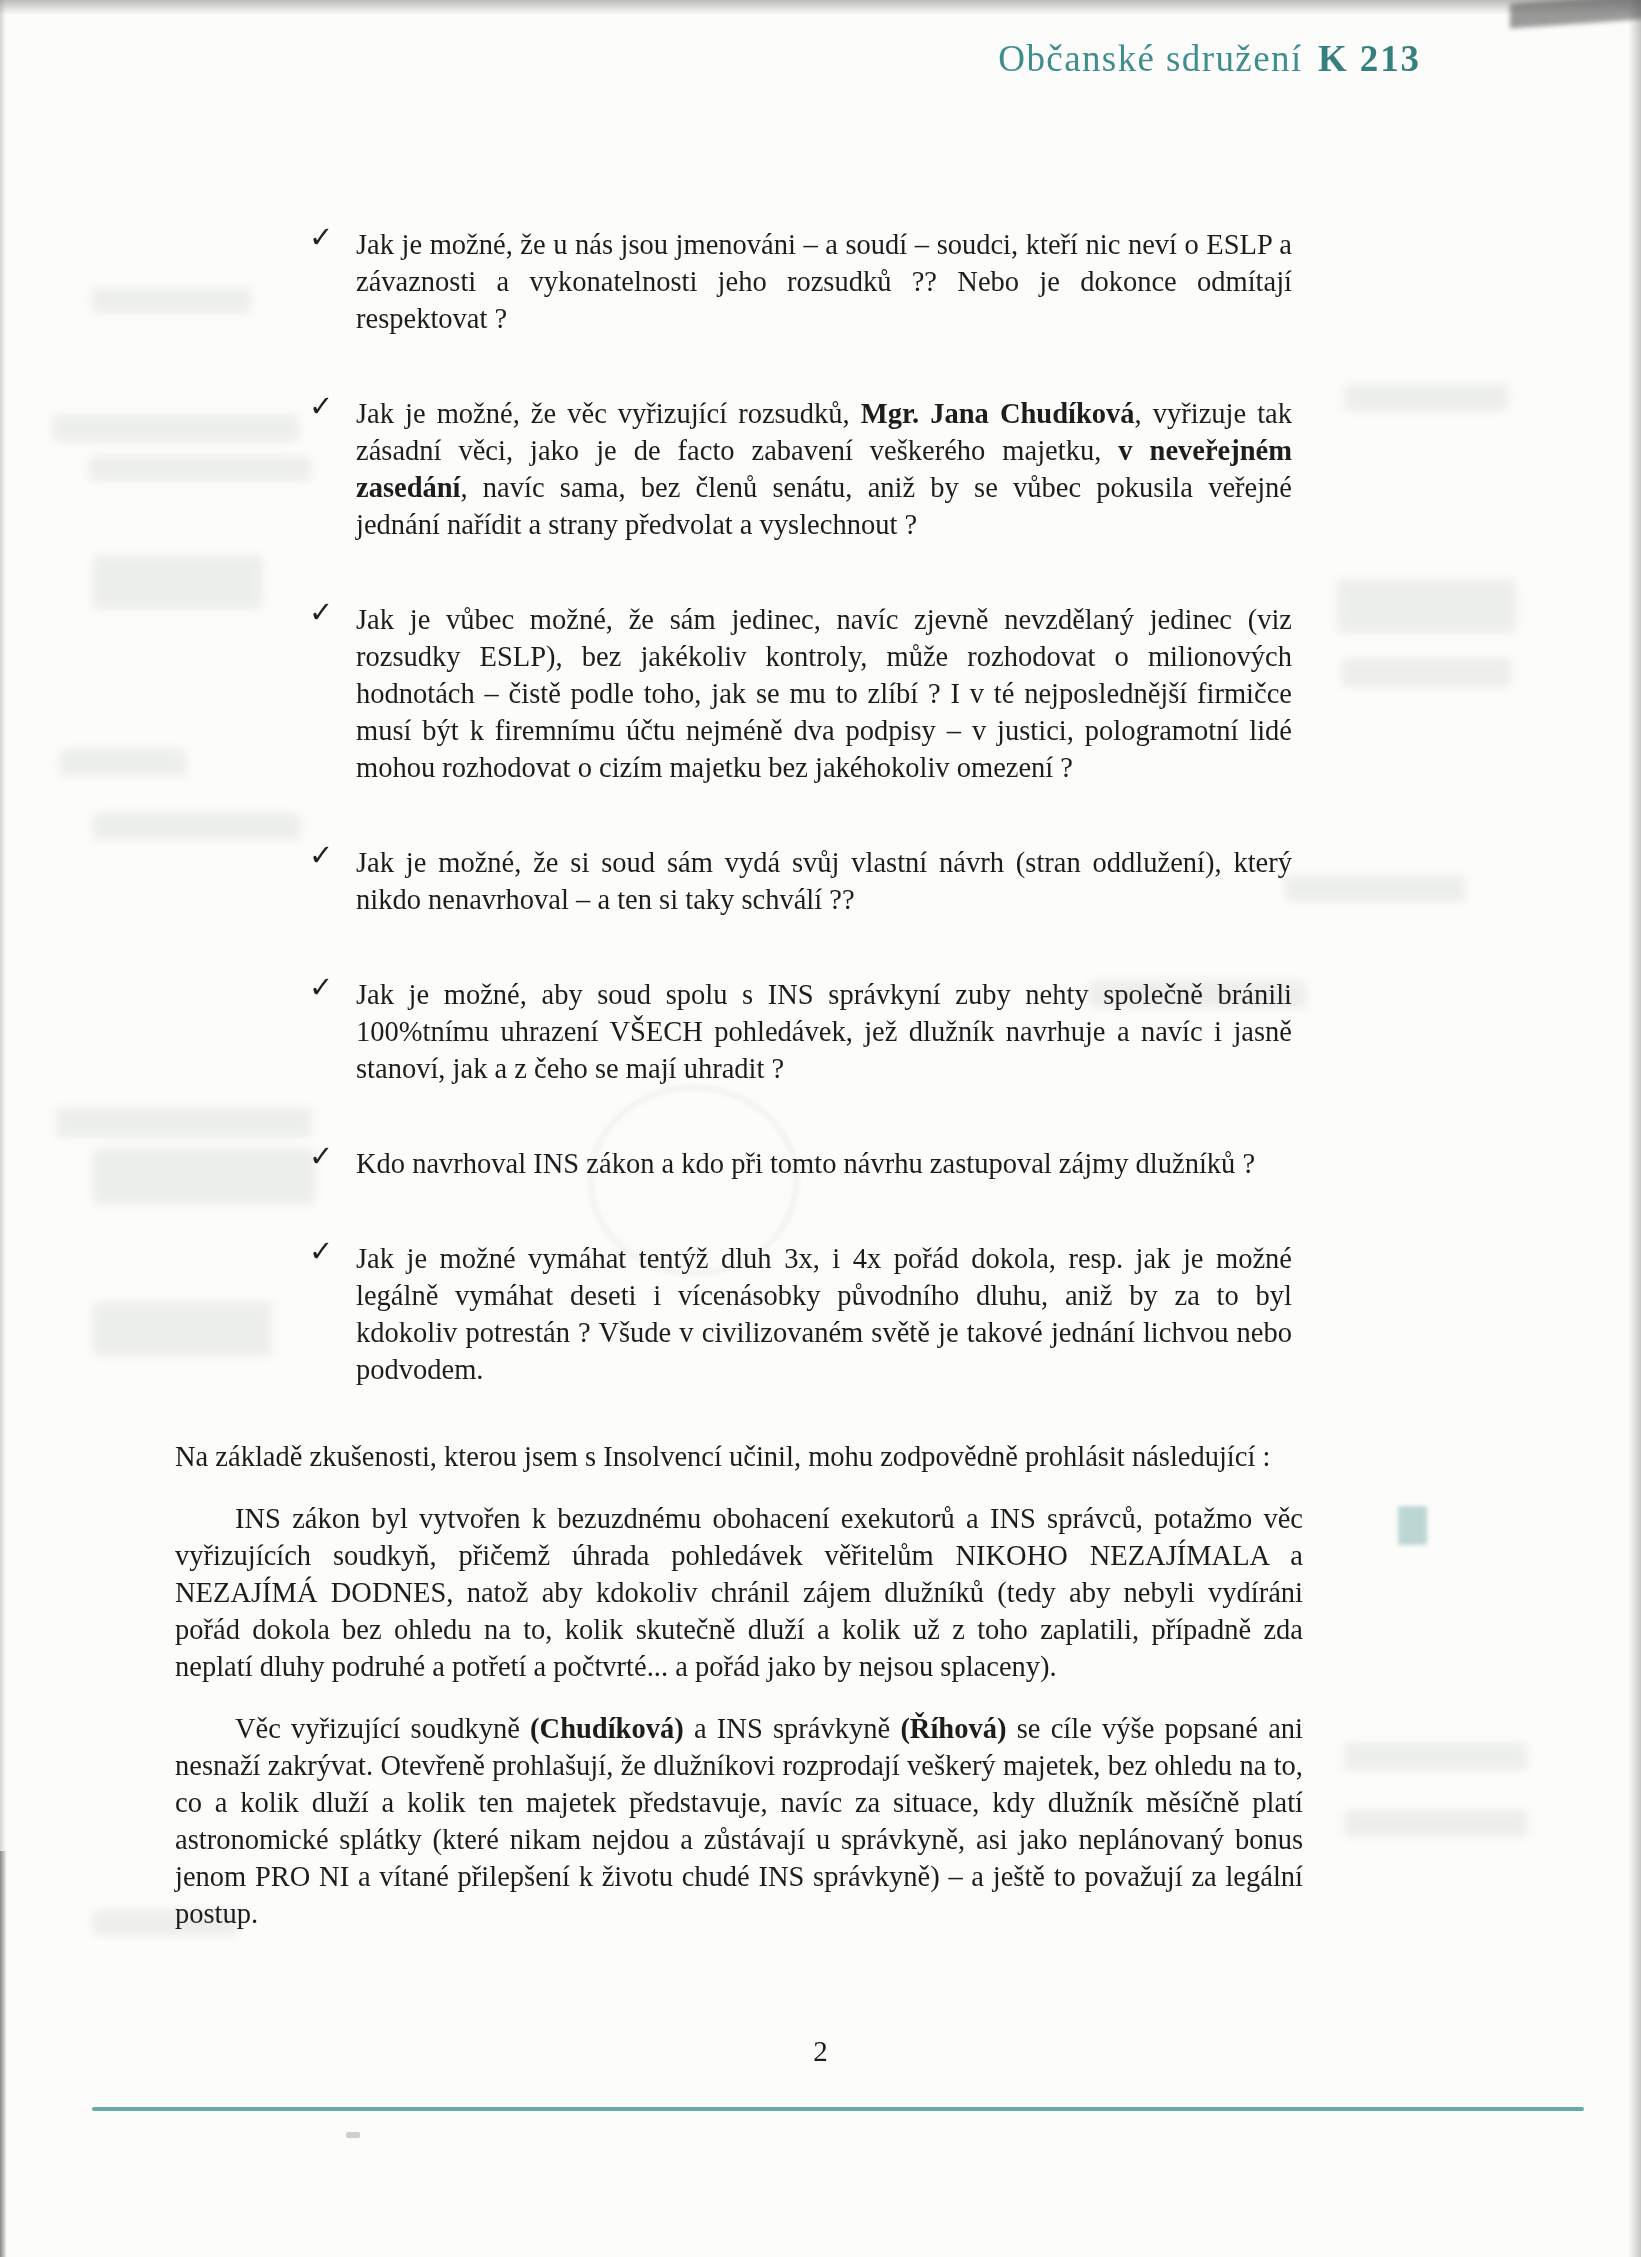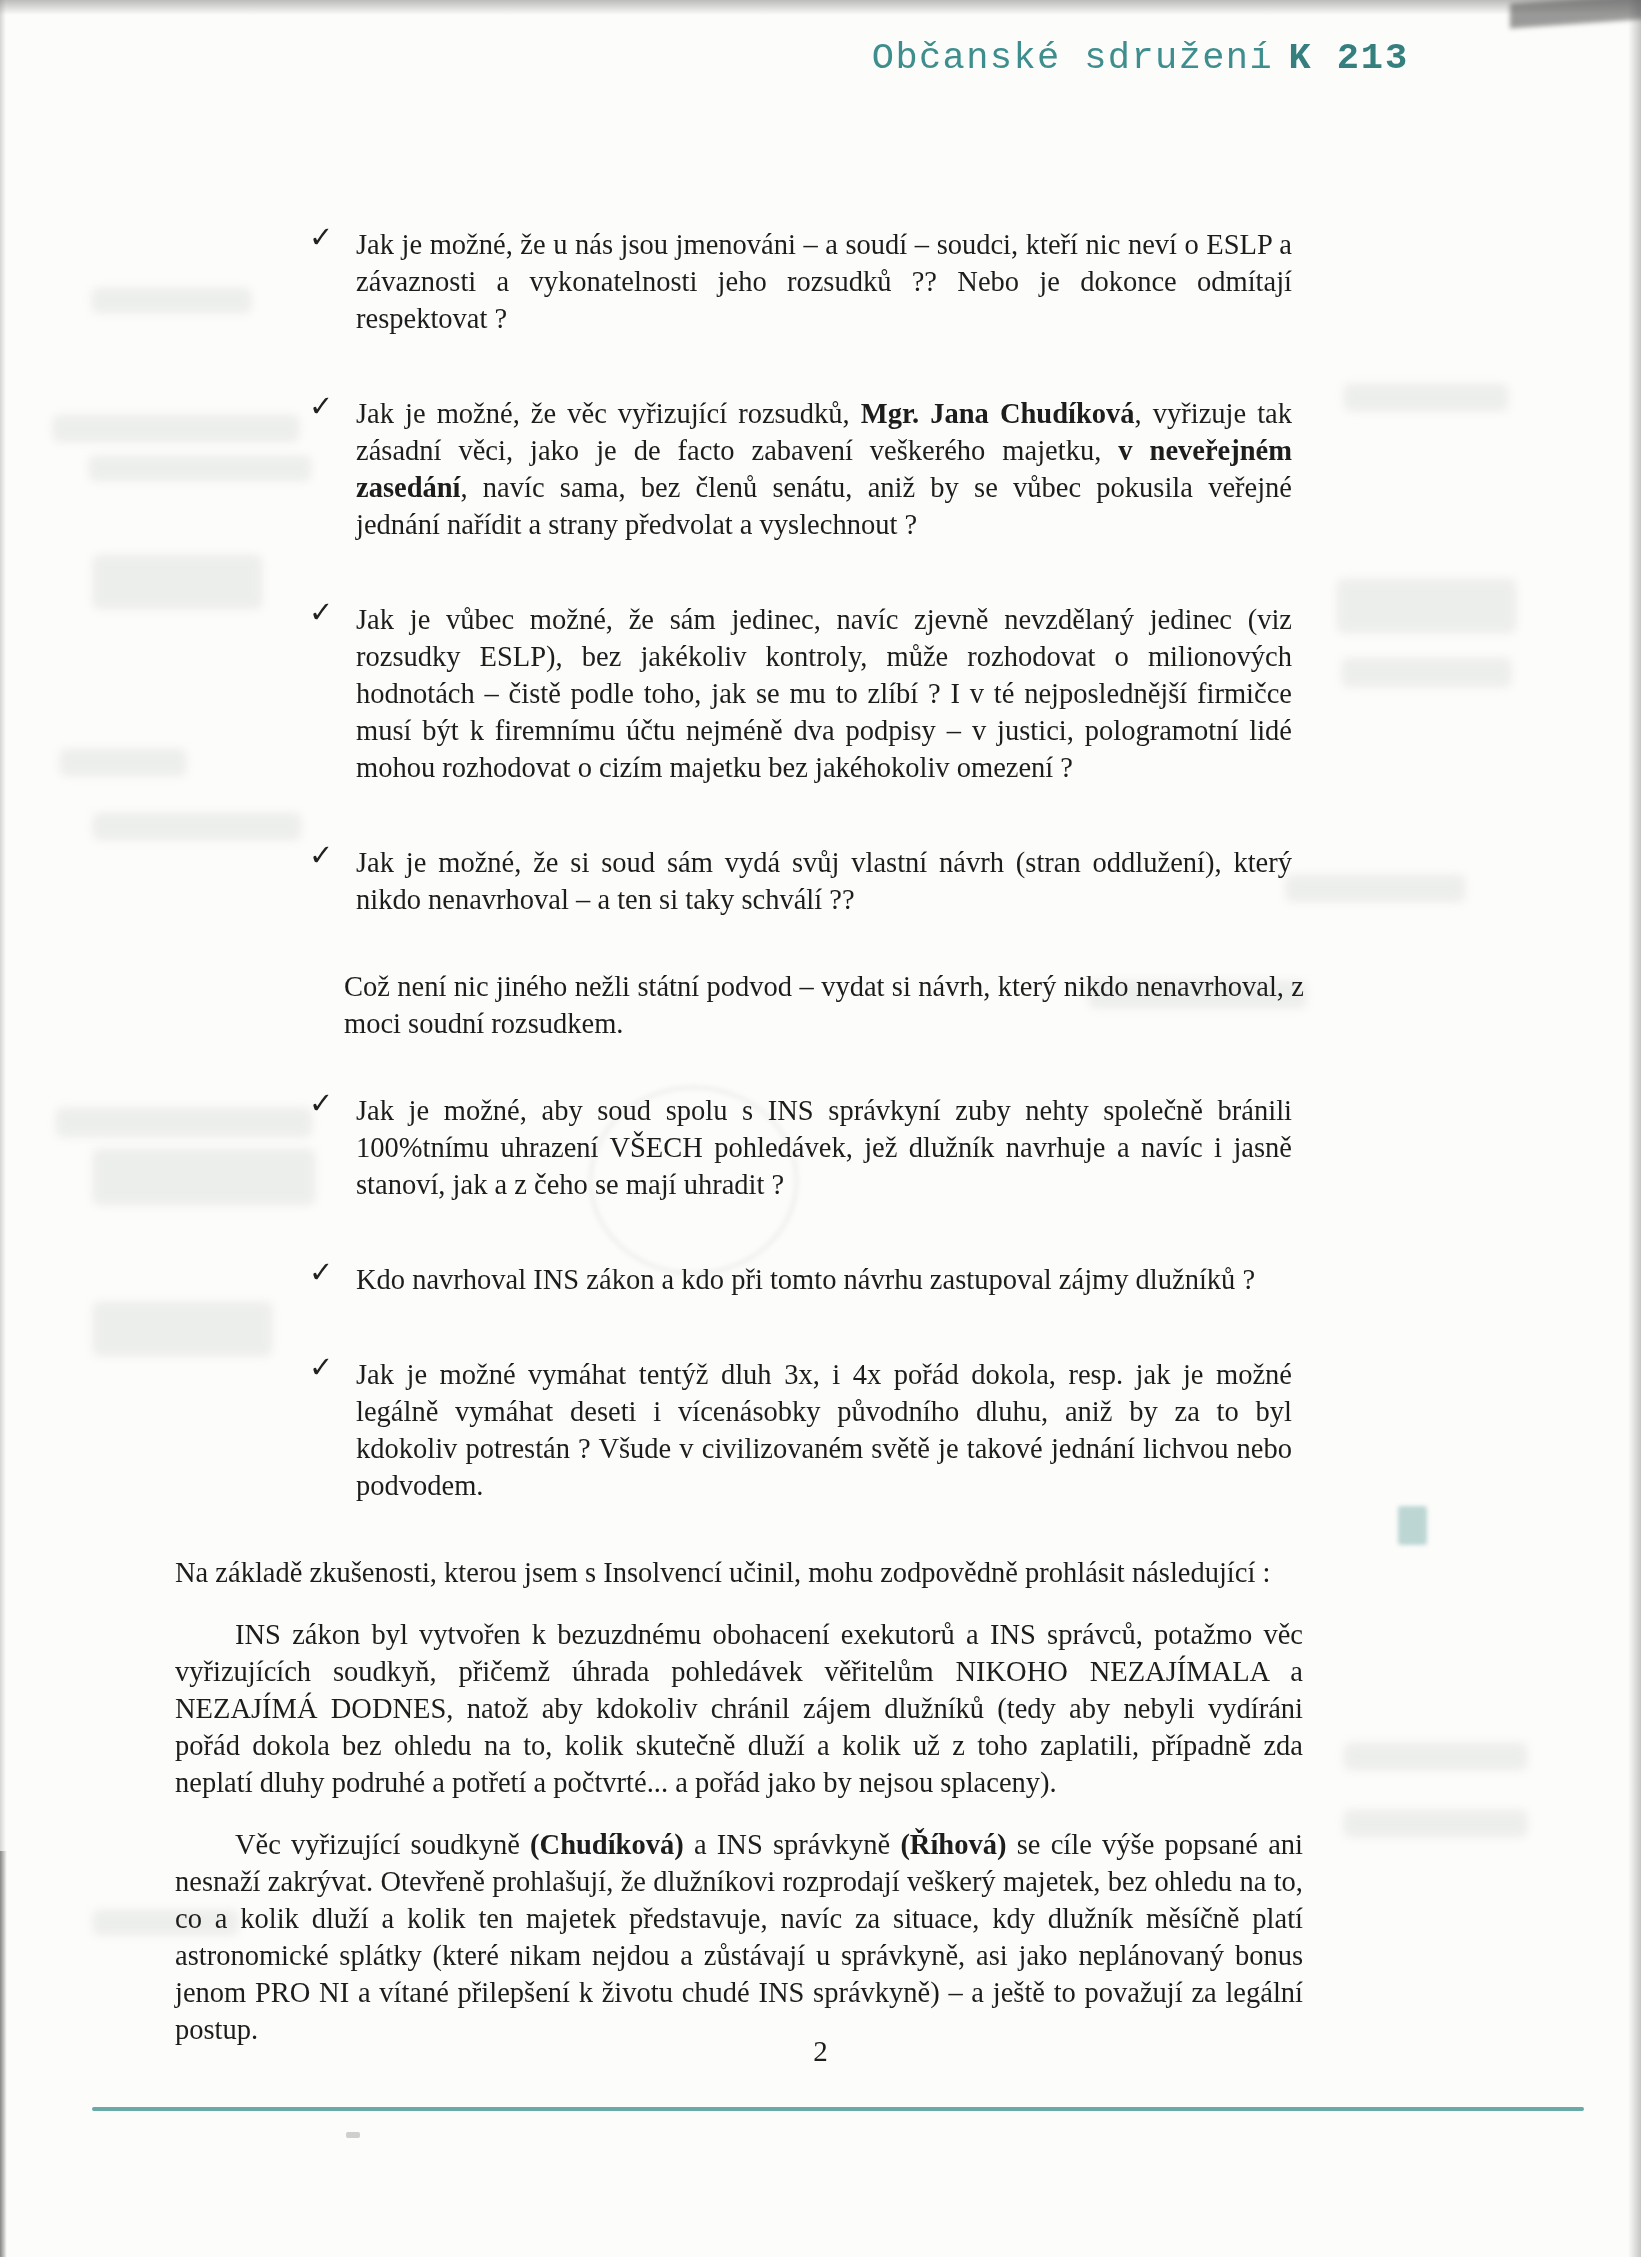--- a/index.html
+++ b/index.html
@@ -8,22 +8,22 @@
     position:relative;
     width:1641px;height:2257px;
     margin:0 auto;
     background:#fcfcfa;
     overflow:hidden;
     font-family:"Liberation Serif","DejaVu Serif",serif;
     color:#1d1d1d;
   }
   
   .doc-header{
-    position:absolute;top:37px;right:232px;
-    font-family:Liberation Mono, monospace;
+    position:absolute;top:37px;right:220px;
+    font-family:Liberation Serif, serif;
     font-size:37px;letter-spacing:1.4px;
     color:#3f8e8e;
     white-space:nowrap;
   }
   .doc-header b{font-weight:bold;margin-left:15.4px;letter-spacing:1.9px;color:#35807f;}
   
   .content{
     position:absolute;top:218px;left:159px;width:1144px;
     font-size:28.5px;line-height:37px;
   }
@@ -118,21 +118,20 @@
     <div class="bullet">
       <span class="check">✓</span>
       <p class="btext"><span>Jak je vůbec možné, že sám jedinec, navíc zjevně nevzdělaný jedinec (viz rozsudky ESLP), bez jakékoliv kontroly, může rozhodovat o milionových hodnotách – čistě podle toho, jak se mu to zlíbí ? I v té nejposlednější firmičce musí být k firemnímu účtu nejméně dva podpisy – v justici, pologramotní lidé mohou rozhodovat o cizím majetku bez jakéhokoliv omezení ?</span></p>
     </div>
 
     <div class="bullet">
       <span class="check">✓</span>
       <p class="btext"><span>Jak je možné, že si soud sám vydá svůj vlastní návrh (stran oddlužení), který nikdo nenavrhoval – a ten si taky schválí ??</span></p>
     </div>
 
-    <p class="note"><span>Což není nic jiného nežli státní podvod – vydat si návrh, který nikdo nenavrhoval, z moci soudní rozsudkem.</span></p>
 
     <div class="bullet">
       <span class="check">✓</span>
       <p class="btext"><span>Jak je možné, aby soud spolu s INS správkyní zuby nehty společně bránili 100%tnímu uhrazení VŠECH pohledávek, jež dlužník navrhuje a navíc i jasně stanoví, jak a z čeho se mají uhradit ?</span></p>
     </div>
 
     <div class="bullet">
       <span class="check">✓</span>
       <p class="btext"><span>Kdo navrhoval INS zákon a kdo při tomto návrhu zastupoval zájmy dlužníků ?</span></p>
     </div>

